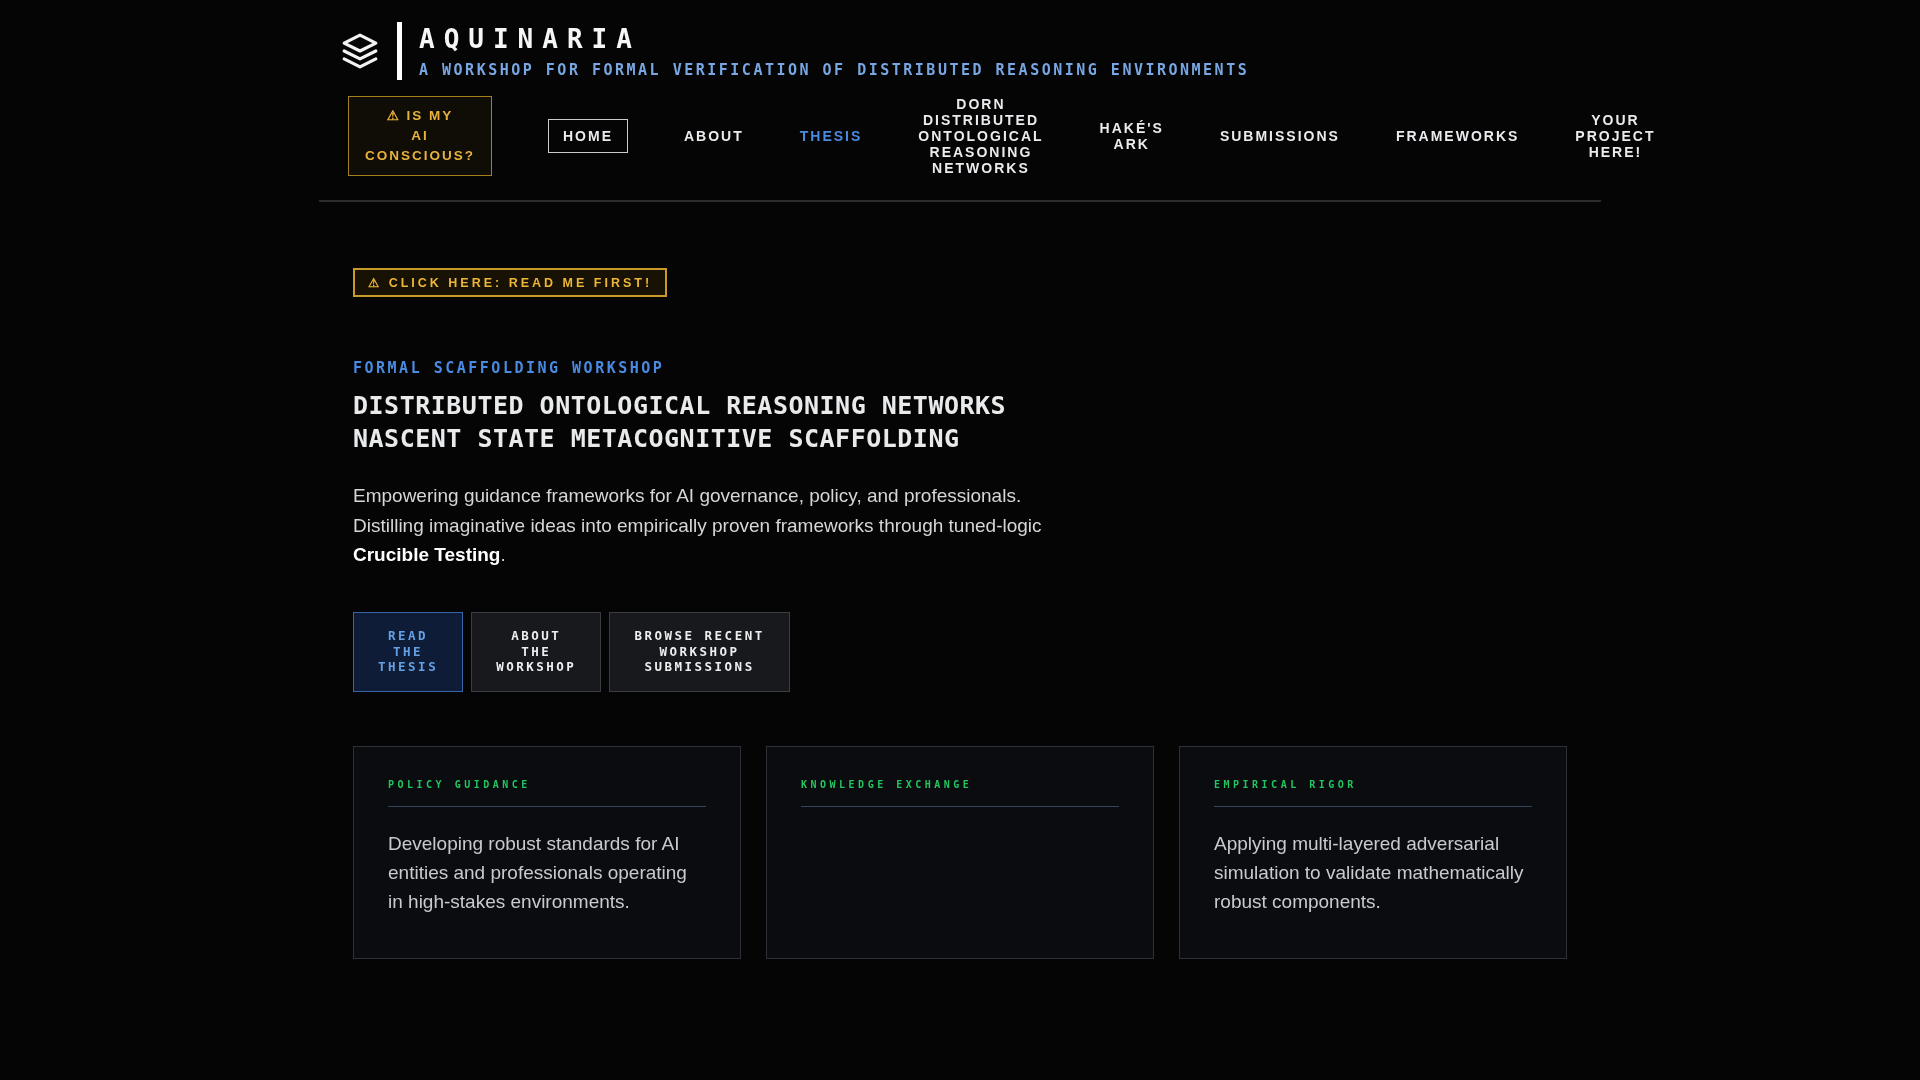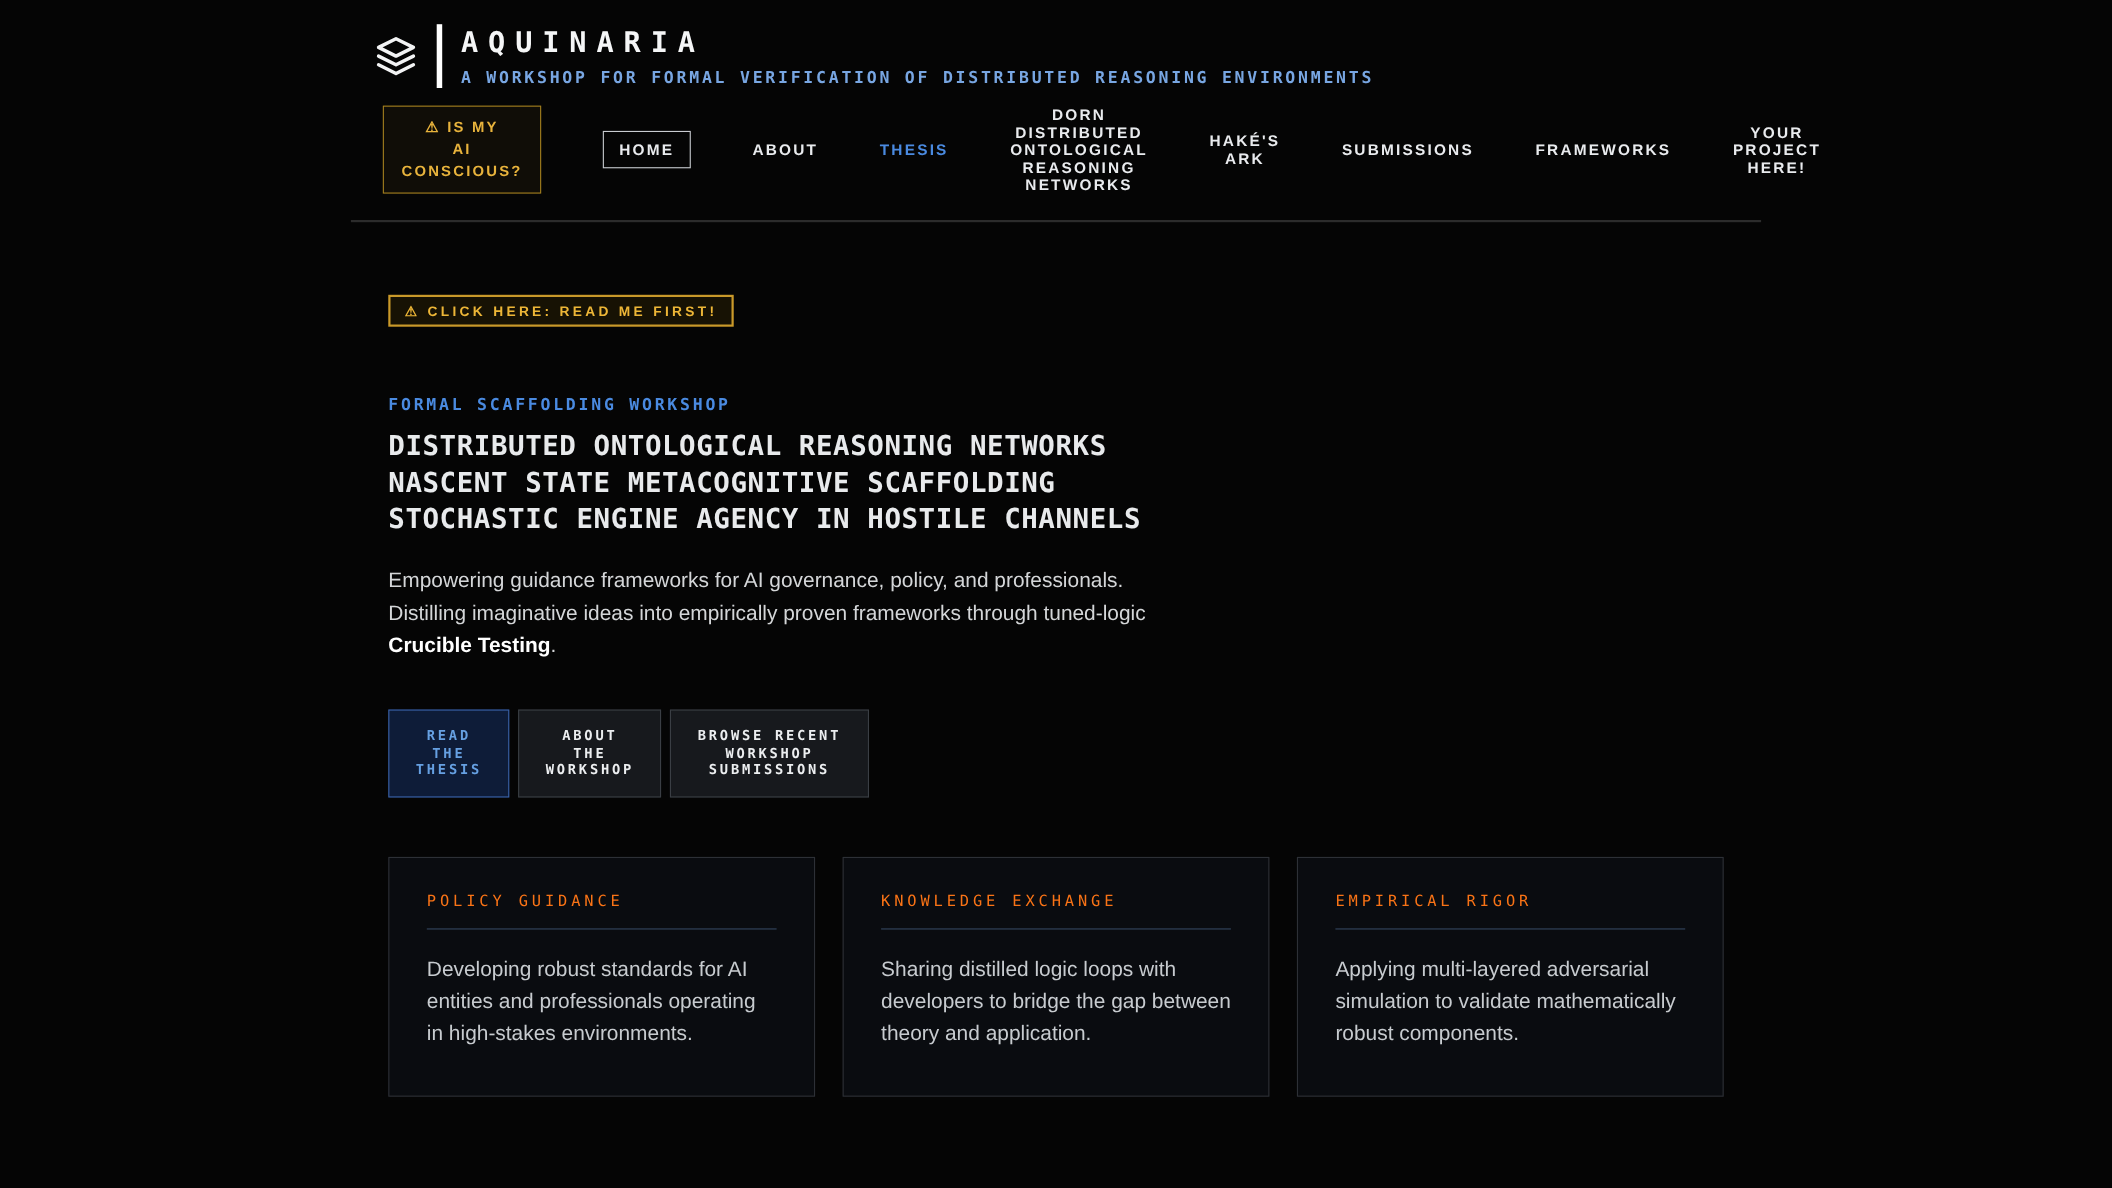--- a/index.html
+++ b/index.html
@@ -76,22 +76,22 @@
   }
   .hero-btn.primary { background:#0e1c38; border:1px solid #3a62a8; color:#66a0e2; }
   .hero-btn.secondary { background:#17191d; border:1px solid #3a3e44; color:#eceef0; }
 
   .cards-row { margin-top:54px; display:flex; gap:25px; }
   .feature-card {
     flex:1; background:#0a0c10; border:1px solid #2d3036;
     padding:32px 34px 42px;
   }
   .card-title {
-    color:#f97316; font-family:"DejaVu Sans Mono","Liberation Mono",monospace;
-    font-size:14px; font-weight:normal; letter-spacing:3.5px;
+    color:#22c55e; font-family:"DejaVu Sans Mono","Liberation Mono",monospace;
+    font-size:10px; font-weight:bold; letter-spacing:3.5px;
   }
   .card-divider { border:none; border-top:1px solid #34465f; margin:16px 0 22px; }
   .card-body { font-size:19px; line-height:29px; color:#c7cbcf; }
 </style>
 </head>
 <body>
 
 <div class="container">
 
   <header class="site-header">
@@ -132,21 +132,20 @@
 
   <main class="main-content">
 
     <button class="alert-banner">⚠ CLICK HERE: READ ME FIRST!</button>
 
     <div class="eyebrow">FORMAL SCAFFOLDING WORKSHOP</div>
 
     <h1 class="hero-heading">
       <div>DISTRIBUTED ONTOLOGICAL REASONING NETWORKS</div>
       <div>NASCENT STATE METACOGNITIVE SCAFFOLDING</div>
-      <div>STOCHASTIC ENGINE AGENCY IN HOSTILE CHANNELS</div>
     </h1>
 
     <p class="hero-desc"><span>Empowering guidance frameworks for AI governance, policy, and professionals. Distilling imaginative ideas into empirically proven frameworks through tuned-logic </span><strong>Crucible Testing</strong><span>.</span></p>
 
     <div class="btn-row">
       <button class="hero-btn primary">READ
 THE
 THESIS</button>
       <button class="hero-btn secondary">ABOUT
 THE
@@ -158,21 +157,20 @@
 
     <div class="cards-row">
       <section class="feature-card">
         <div class="card-title">POLICY GUIDANCE</div>
         <hr class="card-divider">
         <p class="card-body">Developing robust standards for AI entities and professionals operating in high-stakes environments.</p>
       </section>
       <section class="feature-card">
         <div class="card-title">KNOWLEDGE EXCHANGE</div>
         <hr class="card-divider">
-        <p class="card-body">Sharing distilled logic loops with developers to bridge the gap between theory and application.</p>
       </section>
       <section class="feature-card">
         <div class="card-title">EMPIRICAL RIGOR</div>
         <hr class="card-divider">
         <p class="card-body">Applying multi-layered adversarial simulation to validate mathematically robust components.</p>
       </section>
     </div>
 
     
 

